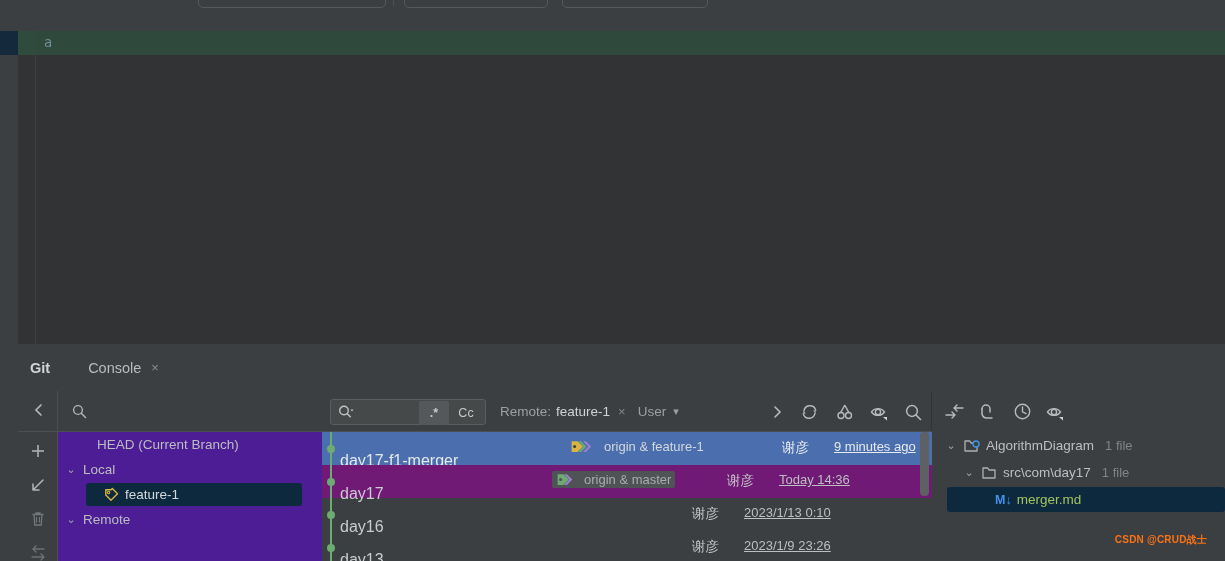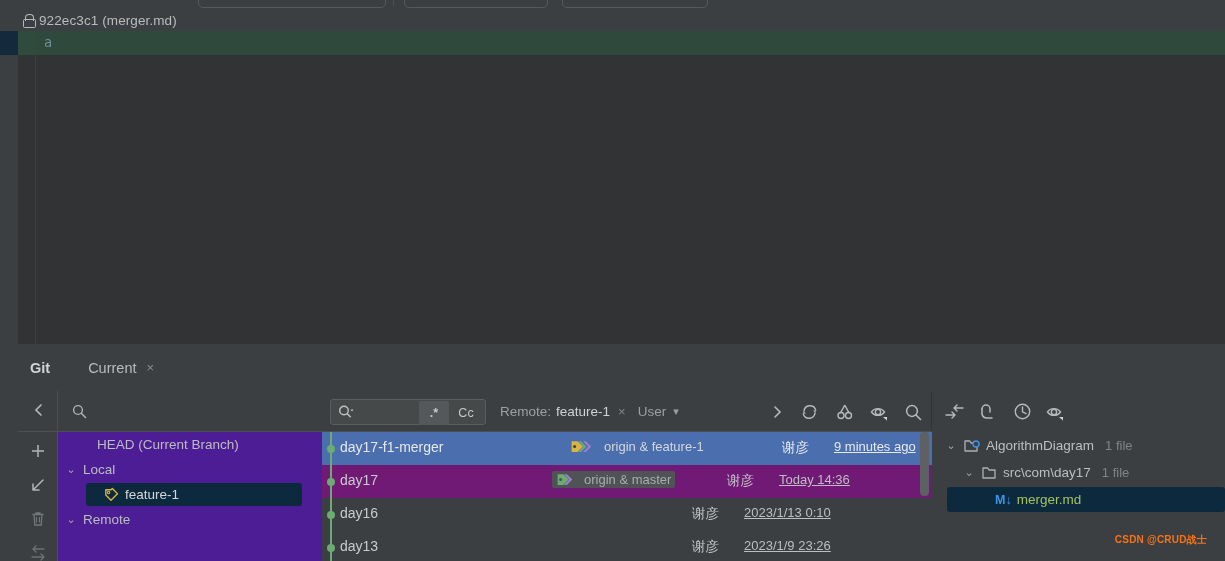--- a/index.html
+++ b/index.html
@@ -161,21 +161,21 @@
   .crow.sel { background: #4b6eaf; }
   .crow.hover { background: #701a75; }
   .graph-dot {
     position: absolute; left: 5px; top: 13px; width: 8px; height: 8px;
     border-radius: 50%; background: #6cab72;
   }
   .graph-line {
     position: absolute; left: 8px; top: 0; width: 2px; height: 33px; background: #6cab72;
   }
   .c-subject {
-    position: absolute; left: 18px; top: 7px; font-size: 14px; color: #c9ccce;
+    position: absolute; left: 18px; top: 20px; font-size: 16px; color: #c9ccce;
   }
   .crow.sel .c-subject { color: #e6e9ea; }
   .c-tags {
     position: absolute; top: 6px; display: flex; align-items: center; gap: 4px;
     font-size: 13px; color: #a8acae; padding: 1px 4px; border-radius: 2px;
   }
   .crow.sel .c-tags { color: #d4d8da; }
   .c-tags.chip { background: #4f5355; align-items: flex-end; }
   .c-author { position: absolute; top: 7px; font-size: 13.5px; color: #c5c8ca; }
   .crow.sel .c-author { color: #eceeef; }
@@ -221,44 +221,40 @@
 
 <div id="root">
 
   <div class="top-strip">
     <div class="tb-group tb-g1"></div>
     <div class="tb-sep"></div>
     <div class="tb-group tb-g2"></div>
     <div class="tb-group tb-g3"></div>
   </div>
 
-  <div class="editor-title">
-    <span class="lock-ico"></span>
-    <span class="editor-title-text">922ec3c1 (merger.md)</span>
-  </div>
 
   <div class="editor-body">
     <div class="left-strip"></div>
     <div class="left-strip-rest"></div>
     <div class="gutter"></div>
     <div class="diff-line">
       <div class="diff-gutter"></div>
       <span class="diff-text">a</span>
     </div>
     <div class="ed-divider"></div>
   </div>
 
   <div class="toolwin">
 
     <div class="tw-tabs">
       <div class="tw-tab first">
         <span>Git</span>
       </div>
       <div class="tw-tab">
-        <span>Current</span>
+        <span>Console</span>
         <span class="tab-close">×</span>
       </div>
     </div>
 
     <div class="d-rail"></div>
     <div class="d-v1"></div>
     <div class="d-v2"></div>
     <div class="d-v3"></div>
     <div class="d-v3b"></div>
     <div class="d-h1"></div>

